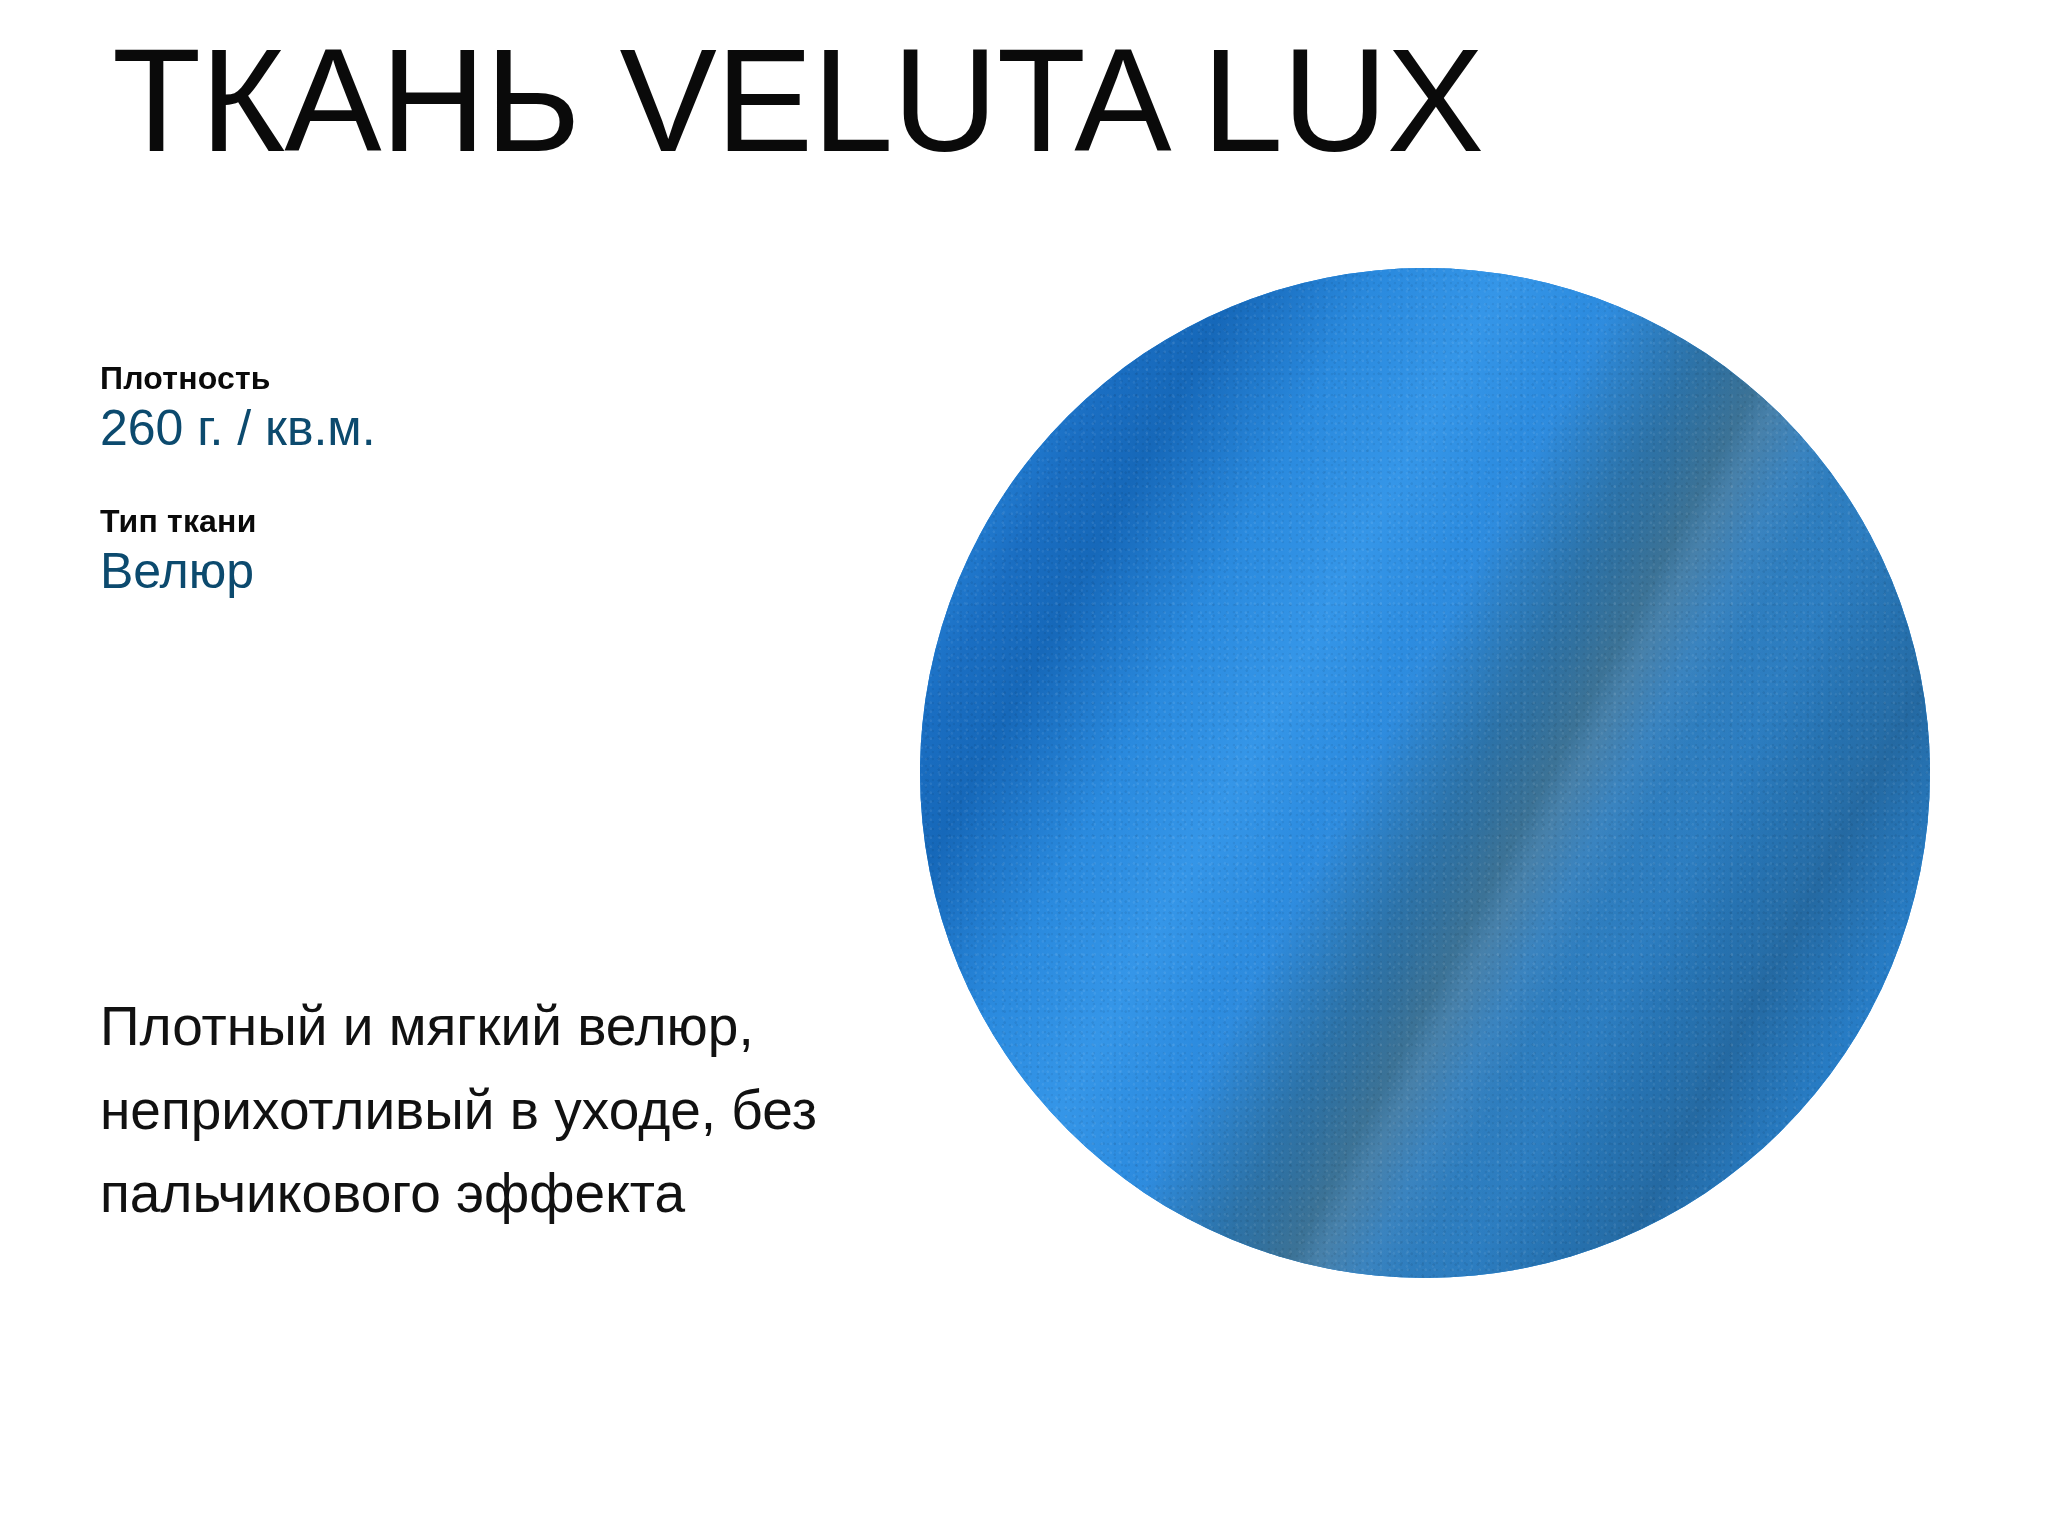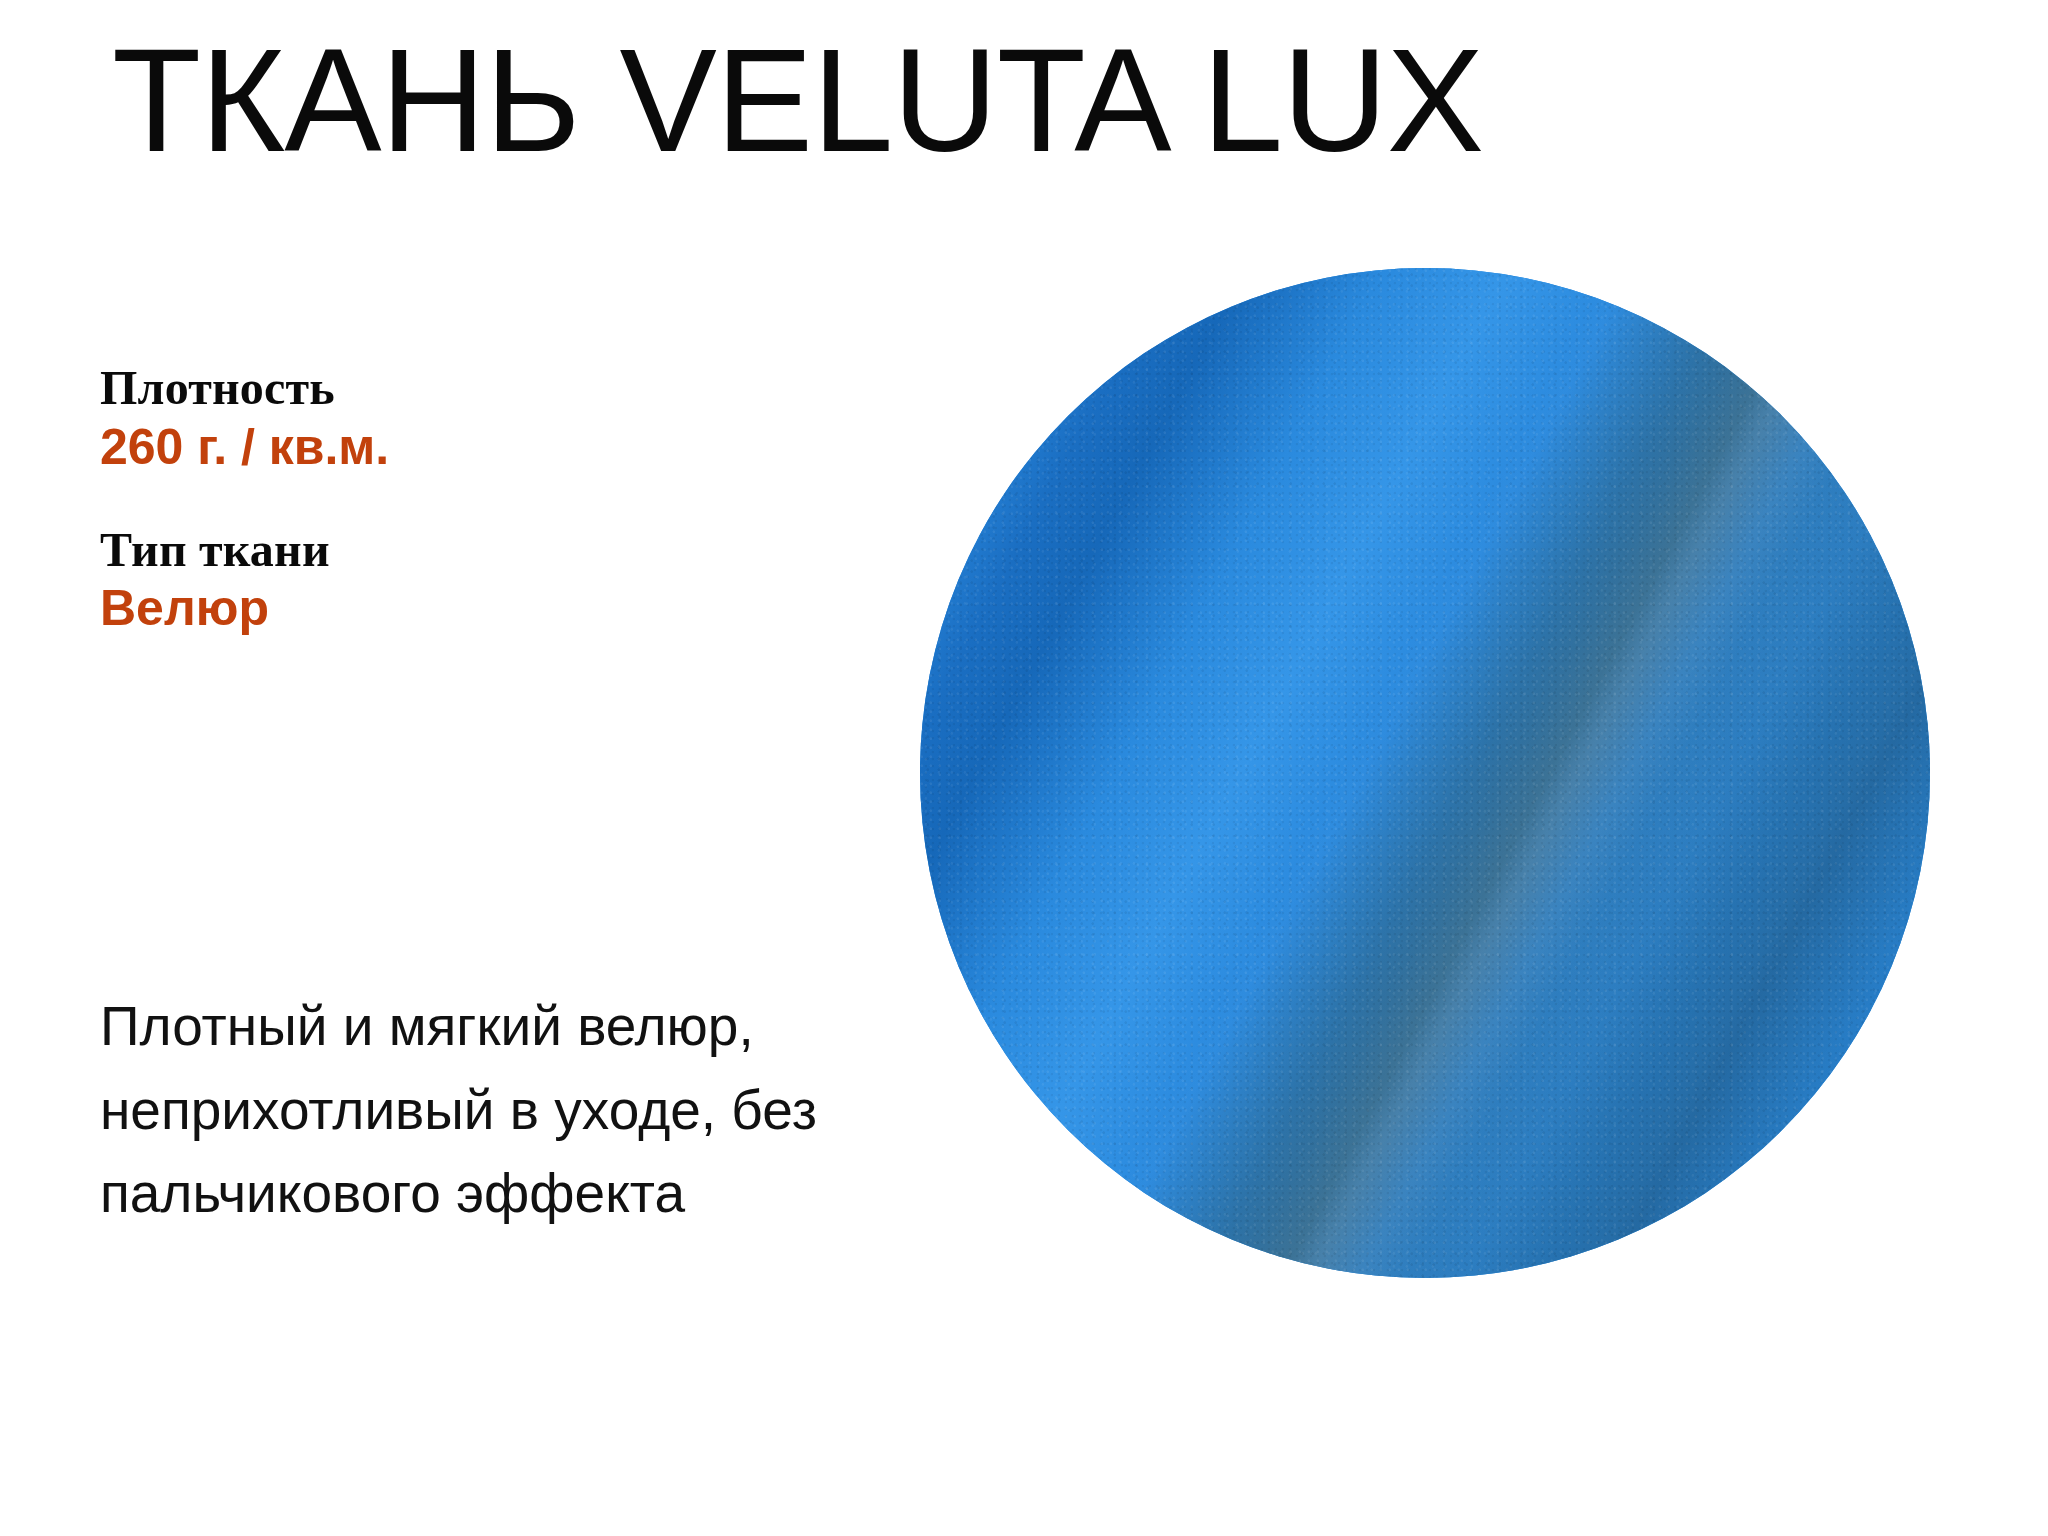--- a/index.html
+++ b/index.html
@@ -45,32 +45,31 @@
   }
 
   .spec-block {
     margin-bottom: 44px;
   }
   .spec-block:last-of-type {
     margin-bottom: 0;
   }
 
   .spec-label {
-    font-size: 48px;
+    font-size: 32px;
     line-height: 1.18;
     font-weight: 700;
     color: #0a0a0a;
     letter-spacing: 0.2px;
-    font-family: Liberation Serif, serif;
   }
   .spec-value {
     font-size: 50px;
     line-height: 1.22;
-    font-weight: 700;
-    color: #c2410c;
+    font-weight: 400;
+    color: #0c4a6e;
   }
   .spec-value.second-line {
     margin-top: 12px;
   }
 
   .description {
     position: absolute;
     left: 100px;
     top: 985px;
     width: 820px;

